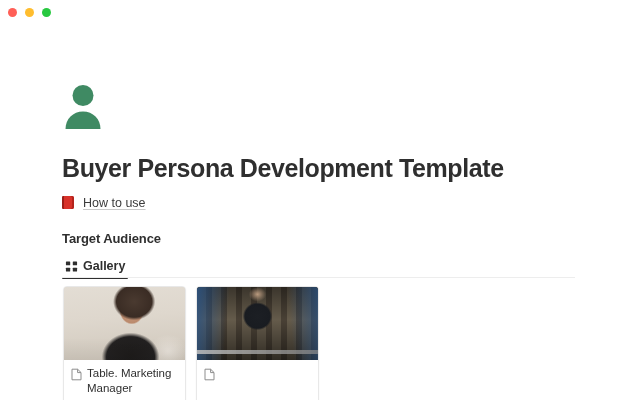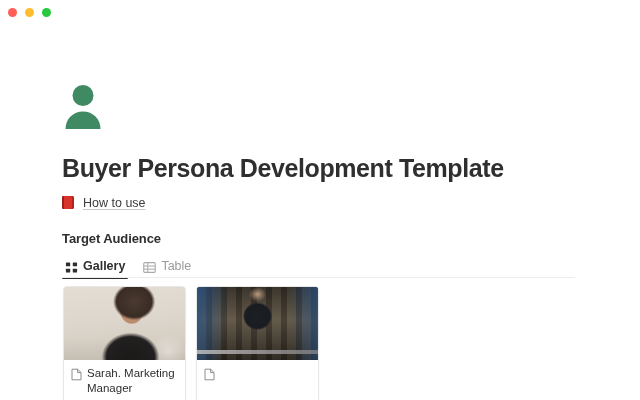--- a/index.html
+++ b/index.html
@@ -146,21 +146,20 @@
     position: absolute;
     left: 62px;
     top: 226px;
     display: flex;
     align-items: flex-end;
     gap: 12px;
     height: 22px;
   }
   .tab {
     display: flex;
-    align-items: center;
     gap: 5px;
     padding: 0 3px 4px 3px;
     cursor: pointer;
     position: relative;
   }
   .tab .tab-label {
     font-size: 12.5px;
     line-height: 15px;
     white-space: nowrap;
   }
@@ -309,49 +308,38 @@
         <span class="tab-icon">
           <svg width="13" height="13" viewBox="0 0 14 14" fill="none" aria-hidden="true">
             <rect x="1" y="1.5" width="4.6" height="4.2" rx="0.6" fill="currentColor"></rect>
             <rect x="8.4" y="1.5" width="4.6" height="4.2" rx="0.6" fill="currentColor"></rect>
             <rect x="1" y="8.3" width="4.6" height="4.2" rx="0.6" fill="currentColor"></rect>
             <rect x="8.4" y="8.3" width="4.6" height="4.2" rx="0.6" fill="currentColor"></rect>
           </svg>
         </span>
         <span class="tab-label">Gallery</span>
       </div>
-      <div class="tab inactive">
-        <span class="tab-icon">
-          <svg width="13" height="13" viewBox="0 0 14 14" aria-hidden="true">
-            <rect x="0.8" y="1.8" width="12.4" height="10.4" rx="1.2" fill="none" stroke="currentColor" stroke-width="1.2"></rect>
-            <line x1="0.8" y1="5.4" x2="13.2" y2="5.4" stroke="currentColor" stroke-width="1.1"></line>
-            <line x1="0.8" y1="8.8" x2="13.2" y2="8.8" stroke="currentColor" stroke-width="1.1"></line>
-            <line x1="5.1" y1="1.8" x2="5.1" y2="12.2" stroke="currentColor" stroke-width="1.1"></line>
-          </svg>
-        </span>
-        <span class="tab-label">Table</span>
-      </div>
     </div>
 
     <div class="tabs-divider"></div>
 
     <div class="gallery">
 
       <div class="card">
         <div class="card-image">
           <div class="photo-sarah"></div>
         </div>
         <div class="card-body">
           <span class="doc-icon">
             <svg width="11" height="13" viewBox="0 0 11 13" fill="none" aria-hidden="true">
               <path d="M1 1.2 H6.6 L10 4.5 V11.8 H1 Z" fill="#ffffff" stroke="currentColor" stroke-width="1"></path>
               <path d="M6.6 1.2 V4.6 H10" fill="none" stroke="currentColor" stroke-width="1"></path>
             </svg>
           </span>
-          <span class="card-title">Sarah. Marketing Manager</span>
+          <span class="card-title">Table. Marketing Manager</span>
         </div>
       </div>
 
       <div class="card">
         <div class="card-image">
           <div class="photo-michael"></div>
         </div>
         <div class="card-body">
           <span class="doc-icon">
             <svg width="11" height="13" viewBox="0 0 11 13" fill="none" aria-hidden="true">

